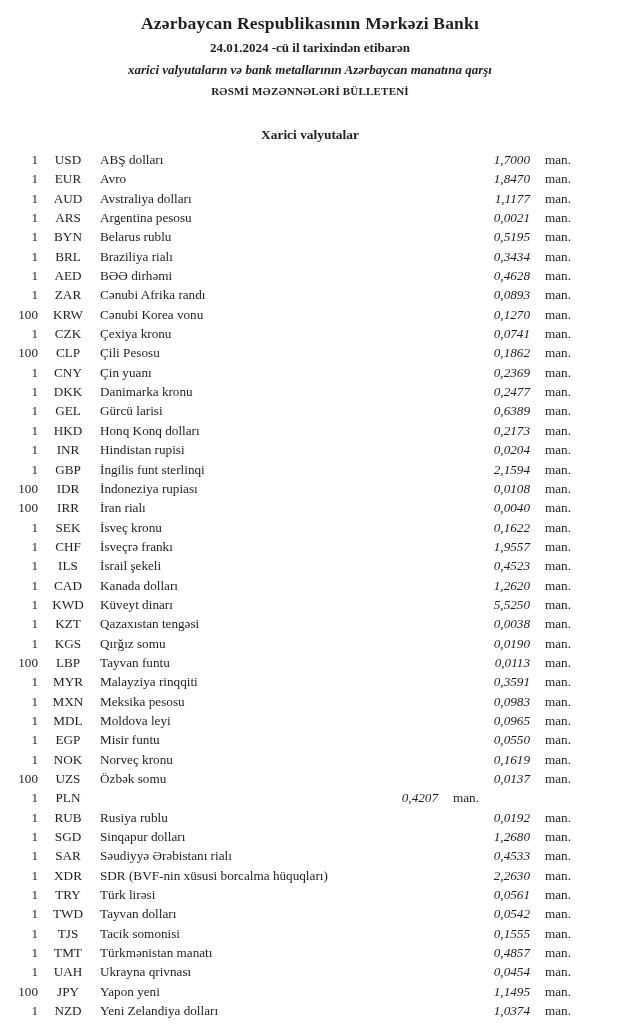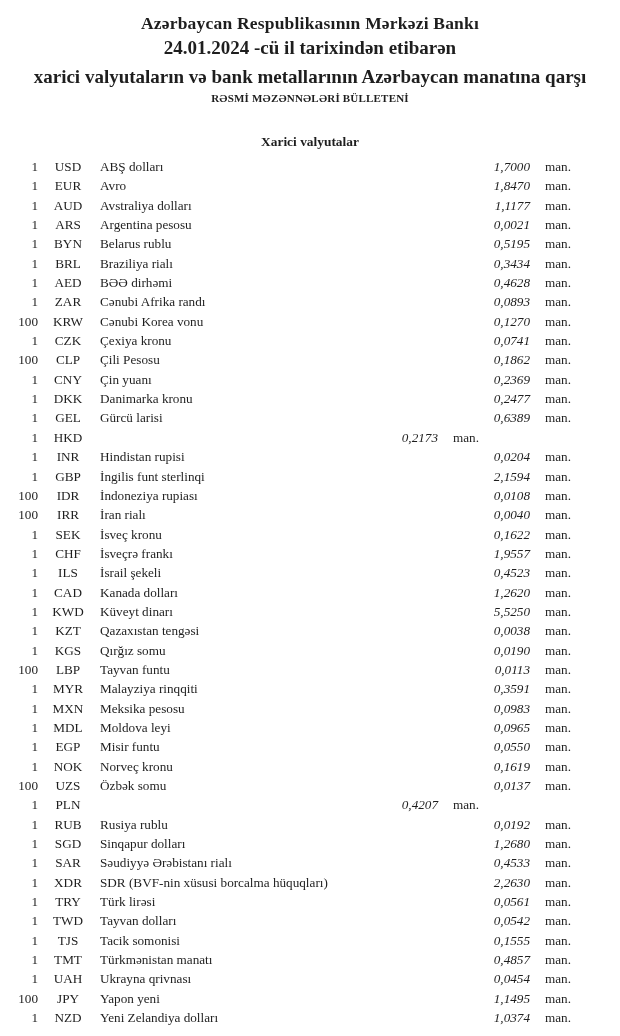--- a/index.html
+++ b/index.html
@@ -24,26 +24,26 @@
     text-align: center;
   }
   .bank-title {
     margin: 0;
     font-size: 17.5px;
     font-weight: bold;
     line-height: 21px;
     letter-spacing: 0.2px;
   }
   .hline {
-    font-size: 19px;
+    font-size: 13px;
     font-weight: bold;
     line-height: 15px;
   }
   .date-line   { margin-top: 6px; }
-  .subtitle-line { margin-top: 14px; }
+  .subtitle-line { margin-top: 7px; font-style: italic; }
   .bulletin-line { margin-top: 7px; font-size: 11px; letter-spacing: 0.2px; }
   .section-title {
     margin-top: 28px;
     text-align: center;
     font-size: 13.4px;
     font-weight: bold;
     line-height: 16px;
   }
   .rates-table {
     margin-top: 7px;
@@ -203,20 +203,21 @@
     <span class="cell-qty">1</span>
     <span class="cell-code">GEL</span>
     <span class="cell-name">Gürcü larisi</span>
     <span class="cell-rate">0,6389</span>
     <span class="cell-unit">man.</span>
   </div>
 
   <div class="rate-row">
     <span class="cell-qty">1</span>
     <span class="cell-code">HKD</span>
+    <span class="cell-name">Honq Konq dolları</span>
     <span class="cell-rate">0,2173</span>
     <span class="cell-unit">man.</span>
   </div>
 
   <div class="rate-row">
     <span class="cell-qty">1</span>
     <span class="cell-code">INR</span>
     <span class="cell-name">Hindistan rupisi</span>
     <span class="cell-rate">0,0204</span>
     <span class="cell-unit">man.</span>

